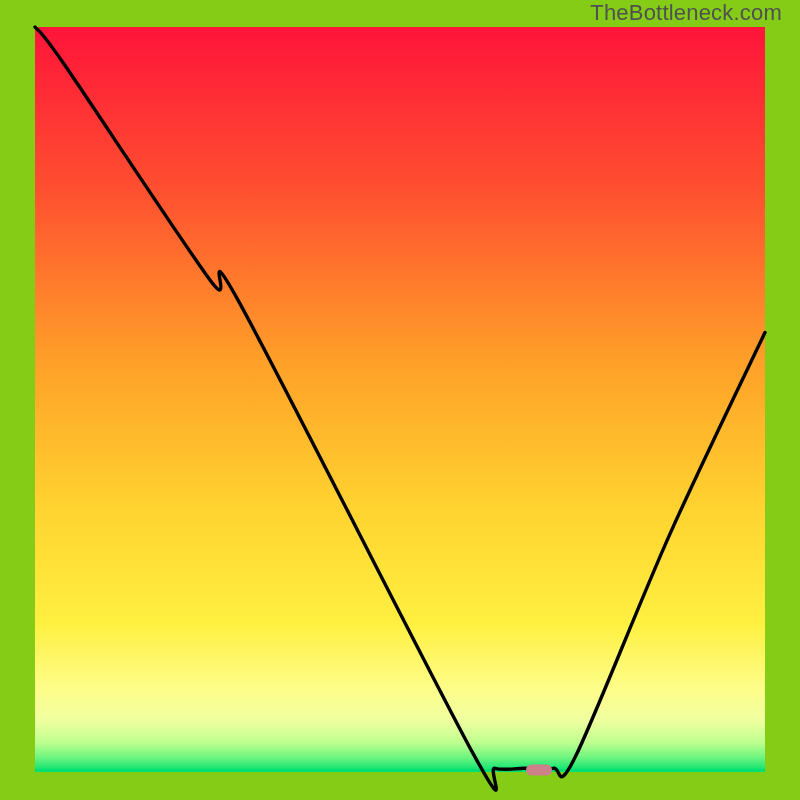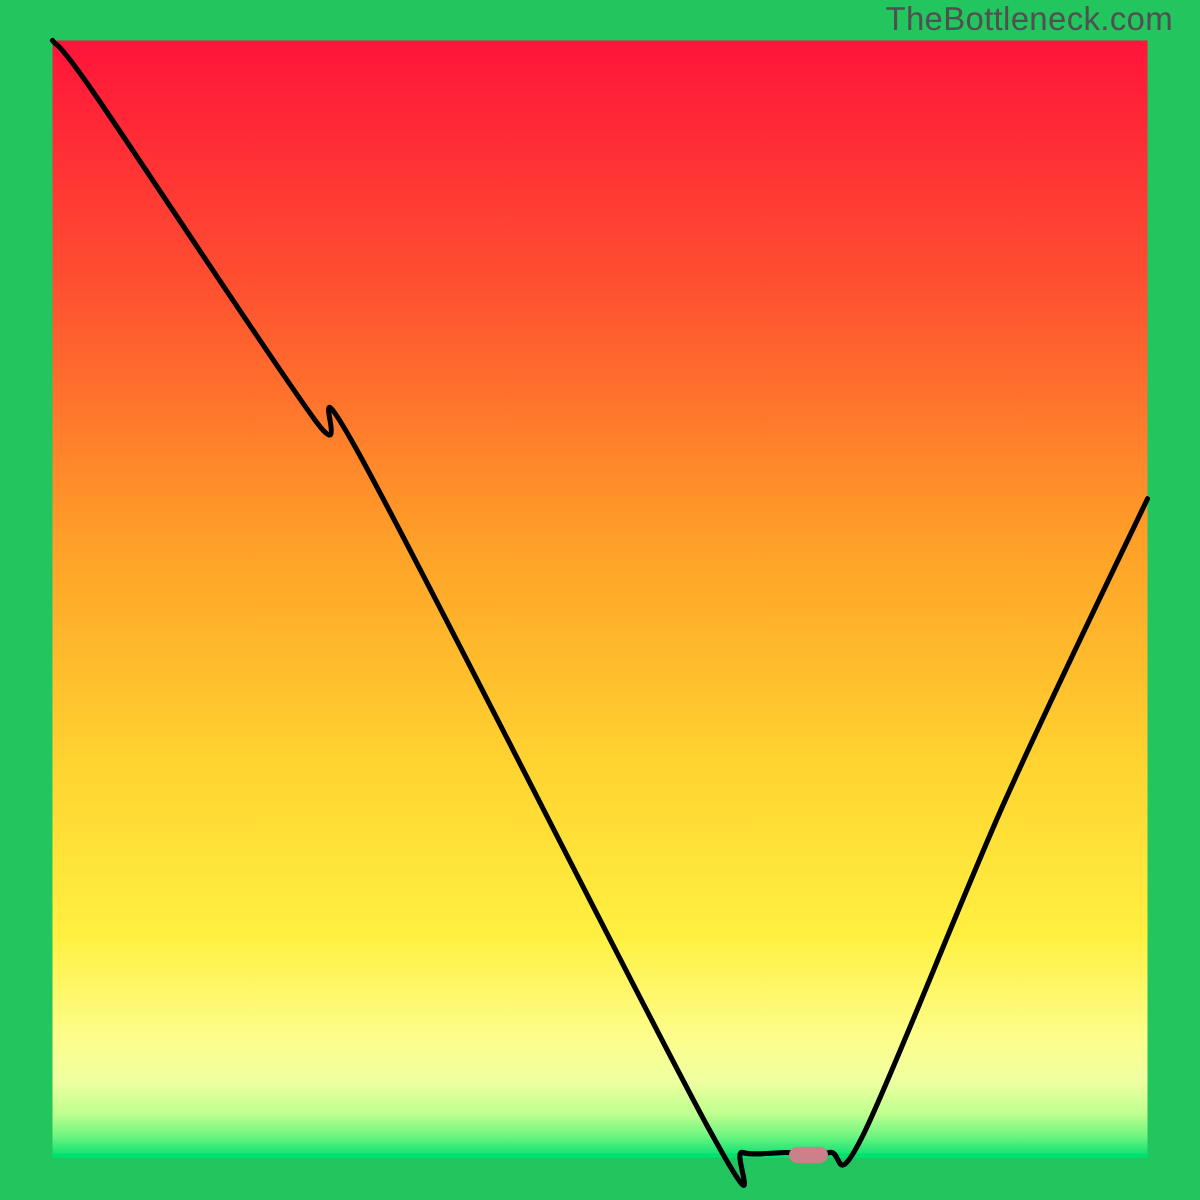--- a/index.html
+++ b/index.html
@@ -7,21 +7,21 @@
     padding: 0;
     width: 800px;
     height: 800px;
     background: #000;
     overflow: hidden;
   }
   .frame {
     width: 800px;
     height: 800px;
     position: relative;
-    background: #22c55e;
+    background: #84cc16;
   }
   .watermark {
     position: absolute;
     top: 0px;
     right: 18px;
     font-family: Arial, Helvetica, sans-serif;
     font-size: 22px;
     font-weight: 500;
     color: #505050;
     letter-spacing: 0.2px;

